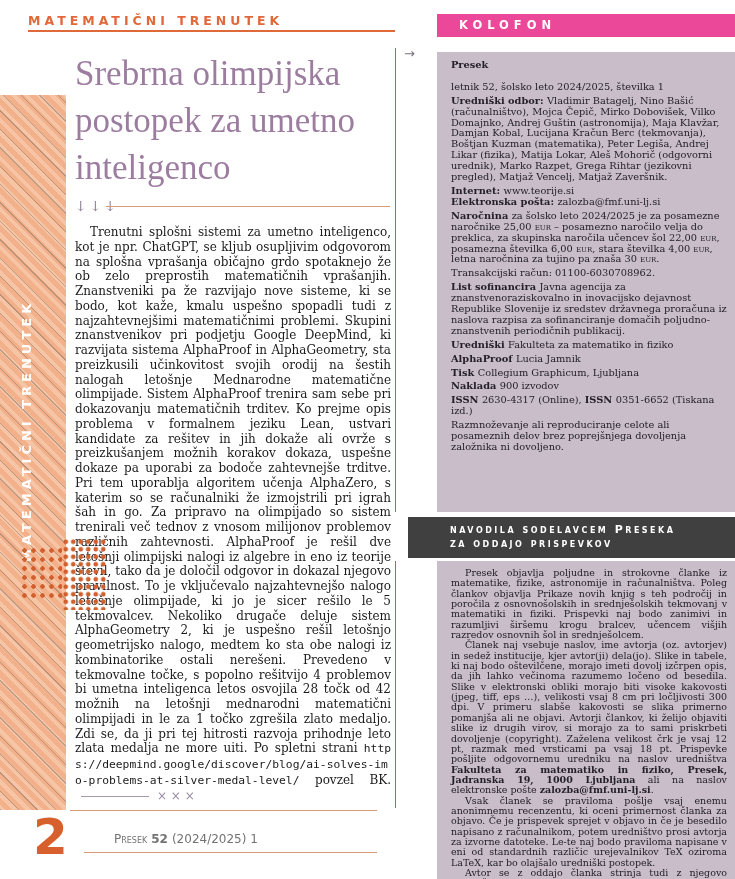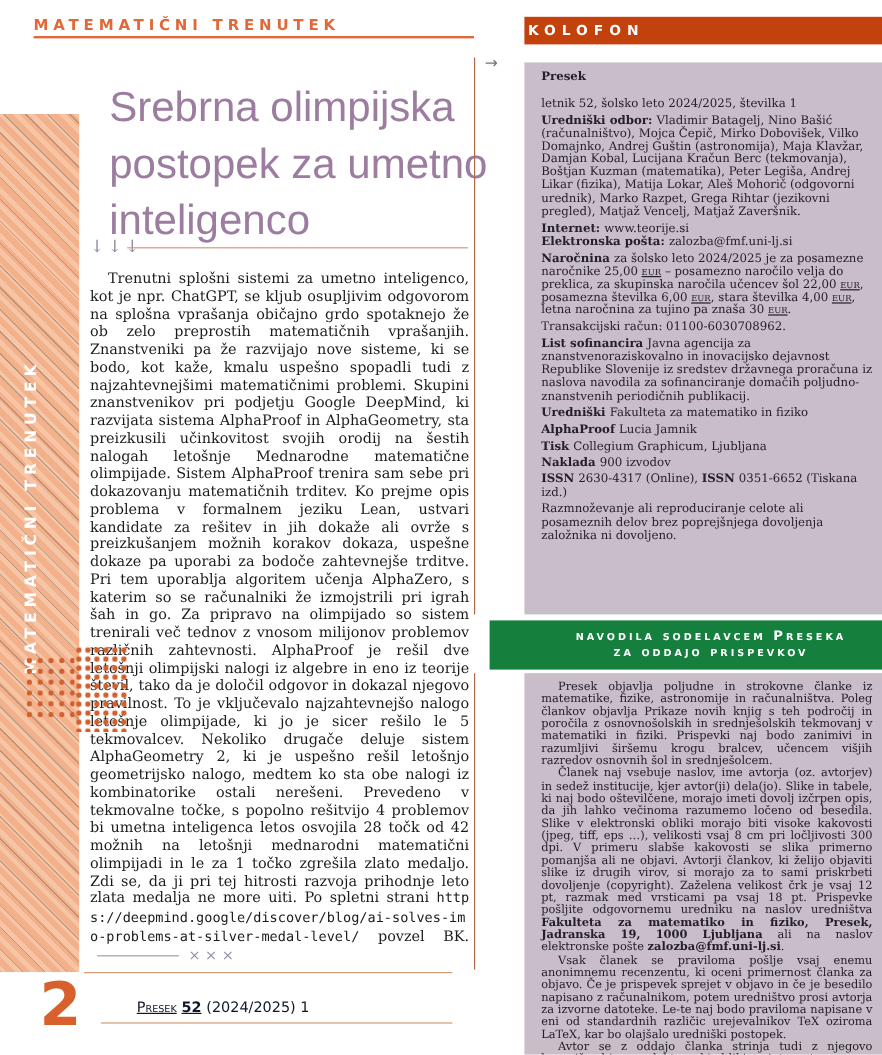--- a/index.html
+++ b/index.html
@@ -24,68 +24,68 @@
   
   .dots{position:absolute;z-index:3;}
   .dots-a{left:20px;top:546px;width:42px;height:56px;
         background-image:radial-gradient(circle,#d2602f 2px,rgba(0,0,0,0) 2.5px);
         background-size:9px 9px;}
   .dots-b{left:62px;top:538px;width:44px;height:72px;
         background-image:radial-gradient(circle,#d2602f 2.1px,rgba(0,0,0,0) 2.6px);
         background-size:7.5px 7.5px;}
 
   
-  .title{position:absolute;left:75px;top:50px;width:322px;margin:16px;
-        font-family:Liberation Sans, sans-serif;font-weight:300;
+  .title{position:absolute;left:75px;top:50px;width:322px;margin:0;
+        font-family:Liberation Serif, serif;font-weight:300;
         font-size:35px;line-height:47px;color:#9c7da0;letter-spacing:0;}
   .title div{white-space:nowrap;}
   .title-arrows{position:absolute;left:75px;top:198px;font-size:14px;color:#93869c;letter-spacing:3px;}
   .title-rule{position:absolute;left:106px;top:206px;width:284px;height:1px;background:#d89a77;}
 
   
   .article{position:absolute;left:75px;top:225px;width:316px;margin:0;
         font-size:12px;line-height:14.75px;color:#1b1b1b;text-align:justify;text-indent:15px;}
   .mono{font-family:"DejaVu Sans Mono",monospace;font-size:11.3px;word-break:break-all;}
   .b{font-weight:bold;}
-  .sc{font-variant:small-caps;text-decoration:underline;}
+  .sc{font-variant:small-caps;}
   .end-marker{white-space:nowrap;color:#988ba1;font-size:12px;}
   .end-rule{display:inline-block;width:68px;height:1px;background:#a59aad;vertical-align:3px;margin:0 8px 0 6px;}
 
   
   .vrule-top{position:absolute;left:395px;top:48px;width:1px;height:464px;background:#ad6a48;}
   .vrule-bottom{position:absolute;left:395px;top:561px;width:1px;height:247px;background:#ad6a48;}
   .col-arrow{position:absolute;left:404px;top:46px;font-family:"DejaVu Sans",sans-serif;
         font-size:13px;color:#77717c;}
 
   
-  .kolofon-band{position:absolute;left:437px;top:14px;width:298px;height:23px;background:#c2410c;
+  .kolofon-band{position:absolute;left:437px;top:14px;width:298px;height:23px;background:#ec4899;
         font-family:"DejaVu Sans",sans-serif;font-weight:bold;font-size:11.5px;letter-spacing:5px;
-        color:#ffffff;line-height:23px;padding-left:3px;box-sizing:border-box;}
+        color:#ffffff;line-height:23px;padding-left:22px;box-sizing:border-box;}
   .kolofon-block{position:absolute;left:437px;top:52px;width:298px;height:460px;background:#c8bdc9;
         box-sizing:border-box;padding:8px 8px 6px 14px;overflow:hidden;
         font-size:9.8px;line-height:10.9px;color:#24202a;}
   .kolofon-block p{margin:0 0 3px 0;}
 
   
-  .navodila-band{position:absolute;left:408px;top:517px;width:327px;height:41px;background:#15803d;
+  .navodila-band{position:absolute;left:408px;top:517px;width:327px;height:41px;background:#404040;
         box-sizing:border-box;padding:6px 0 0 42px;
         font-family:"DejaVu Sans",sans-serif;font-weight:bold;font-size:11px;line-height:14px;
-        letter-spacing:2.5px;font-variant:small-caps;color:#ffffff;text-align:center;}
+        letter-spacing:2.5px;font-variant:small-caps;color:#ffffff;}
   .navodila-block{position:absolute;left:437px;top:561px;width:298px;height:390px;background:#c8bdc9;
         box-sizing:border-box;padding:7px 8px 6px 14px;overflow:hidden;
         font-size:9.5px;line-height:10.35px;color:#24202a;text-align:justify;}
   .navodila-block p{margin:0;text-indent:14px;}
 
   
   .footer-rule-top{position:absolute;left:70px;top:810px;width:307px;height:1px;background:#d89a77;}
   .footer-rule-bottom{position:absolute;left:84px;top:852px;width:293px;height:1px;background:#d89a77;}
   .page-number{position:absolute;left:33px;top:812px;font-family:"DejaVu Sans",sans-serif;
         font-weight:bold;font-size:50px;line-height:1;color:#d8602c;}
   .footer-text{position:absolute;left:114px;top:832px;font-family:"DejaVu Sans",sans-serif;
-        font-size:12px;color:#0f172a;}
+        font-size:12px;color:#737373;}
   .footer-text .gap{margin-right:4px;}
 </style>
 </head>
 <body>
 
 <div class="page">
 
   <span class="section-label">MATEMATIČNI TRENUTEK</span>
   <div class="section-rule"></div>
 
@@ -111,21 +111,21 @@
   <div class="vrule-bottom"></div>
   <div class="col-arrow">→</div>
 
   <div class="kolofon-band">KOLOFON</div>
   <div class="kolofon-block">
     <p><span class="b">Presek</span><br><br><span>letnik 52, šolsko leto 2024/2025, številka 1</span></p>
     <p><span class="b">Uredniški odbor: </span><span>Vladimir Batagelj, Nino Bašić (računalništvo), Mojca Čepič, Mirko Dobovišek, Vilko Domajnko, Andrej Guštin (astronomija), Maja Klavžar, Damjan Kobal, Lucijana Kračun Berc (tekmovanja), Boštjan Kuzman (matematika), Peter Legiša, Andrej Likar (fizika), Matija Lokar, Aleš Mohorič (odgovorni urednik), Marko Razpet, Grega Rihtar (jezikovni pregled), Matjaž Vencelj, Matjaž Zaveršnik.</span></p>
     <p><span class="b">Internet: </span><span>www.teorije.si</span><br><span class="b">Elektronska pošta: </span><span>zalozba@fmf.uni-lj.si</span></p>
     <p><span class="b">Naročnina </span><span>za šolsko leto 2024/2025 je za posamezne naročnike 25,00 </span><span class="sc">eur</span><span> – posamezno naročilo velja do preklica, za skupinska naročila učencev šol 22,00 </span><span class="sc">eur</span><span>, posamezna številka 6,00 </span><span class="sc">eur</span><span>, stara številka 4,00 </span><span class="sc">eur</span><span>, letna naročnina za tujino pa znaša 30 </span><span class="sc">eur</span><span>.</span></p>
     <p><span>Transakcijski račun: 01100-6030708962.</span></p>
-    <p><span class="b">List sofinancira </span><span>Javna agencija za znanstvenoraziskovalno in inovacijsko dejavnost Republike Slovenije iz sredstev državnega proračuna iz naslova navodila za sofinanciranje domačih poljudno-znanstvenih periodičnih publikacij.</span></p>
+    <p><span class="b">List sofinancira </span><span>Javna agencija za znanstvenoraziskovalno in inovacijsko dejavnost Republike Slovenije iz sredstev državnega proračuna iz naslova razpisa za sofinanciranje domačih poljudno-znanstvenih periodičnih publikacij.</span></p>
     <p><span class="b">Uredniški </span><span>Fakulteta za matematiko in fiziko</span></p>
     <p><span class="b">AlphaProof </span><span>Lucia Jamnik</span></p>
     <p><span class="b">Tisk </span><span>Collegium Graphicum, Ljubljana</span></p>
     <p><span class="b">Naklada </span><span>900 izvodov</span></p>
     <p><span class="b">ISSN </span><span>2630-4317 (Online), </span><span class="b">ISSN </span><span>0351-6652 (Tiskana izd.)</span></p>
     <p><span>Razmnoževanje ali reproduciranje celote ali posameznih delov brez poprejšnjega dovoljenja založnika ni dovoljeno.</span></p>
 
   </div>
 
   <div class="navodila-band">

